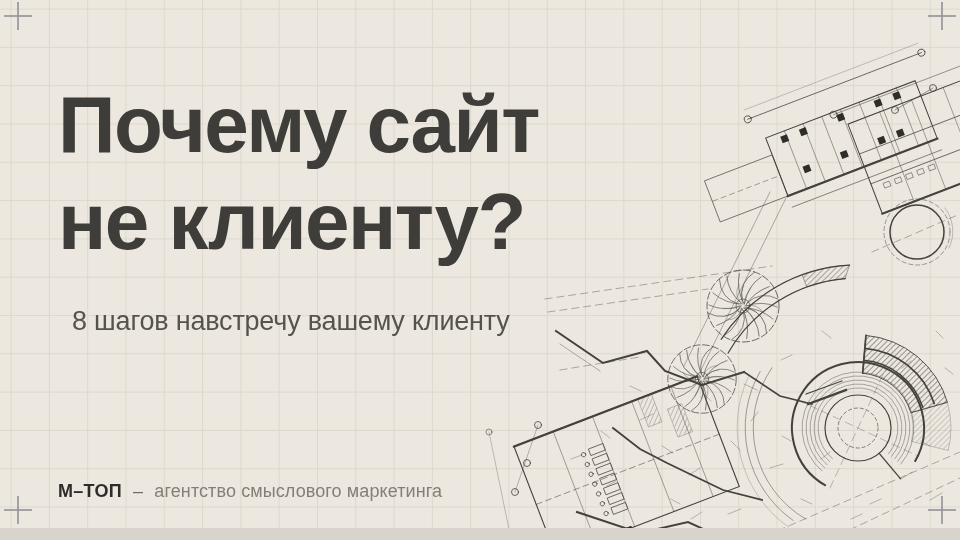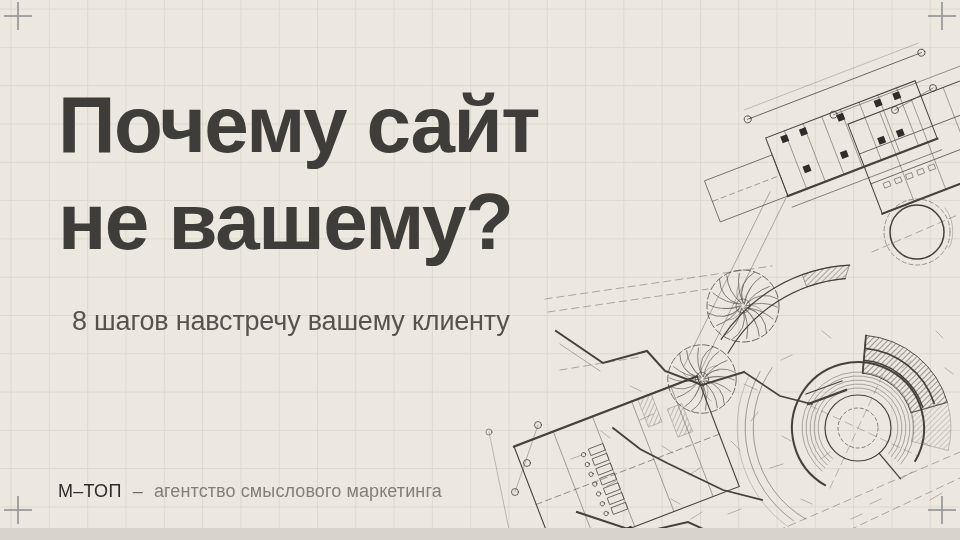--- a/index.html
+++ b/index.html
@@ -22,21 +22,21 @@
   }
   .title span{display:block;}
   .subtitle{
     position:absolute;left:60px;top:294px;margin:12px;
     font-size:27px;font-weight:400;letter-spacing:-0.2px;color:#56534E;
   }
   .footer{
     position:absolute;left:58px;top:481px;margin:0;
     font-size:18px;color:#837F77;letter-spacing:0.1px;
   }
-  .footer .brand{font-weight:normal;color:#2D2C2A;letter-spacing:0.3px;}
+  .footer .brand{font-weight:bold;color:#2D2C2A;letter-spacing:0.3px;}
   .footer .sep{margin:0 6px;color:#6E6B64;}
   .cross{position:absolute;width:30px;height:30px;}
   .cross.tl{left:3px;top:1px;}
   .cross.tr{right:3px;top:1px;}
   .cross.bl{left:3px;bottom:3px;}
   .cross.br{right:3px;bottom:3px;}
 </style>
 </head>
 <body>
 
@@ -257,21 +257,21 @@
     <line x1="1" y1="15" x2="29" y2="15" stroke="#96969A" stroke-width="1.7"></line>
   </svg>
   <svg class="cross br" viewBox="0 0 30 30" aria-hidden="true">
     <line x1="15" y1="1" x2="15" y2="29" stroke="#96969A" stroke-width="1.7"></line>
     <line x1="1" y1="15" x2="29" y2="15" stroke="#96969A" stroke-width="1.7"></line>
   </svg>
 
   <div class="content">
     <h1 class="title">
       <span>Почему сайт</span>
-      <span>не вашему?</span>
+      <span>не клиенту?</span>
     </h1>
     <p class="subtitle">8 шагов навстречу вашему клиенту</p>
     <p class="footer">
       <span class="brand">М–ТОП</span>
       <span class="sep">–</span>
       <span class="desc">агентство смыслового маркетинга</span>
     </p>
   </div>
 
 </div>

